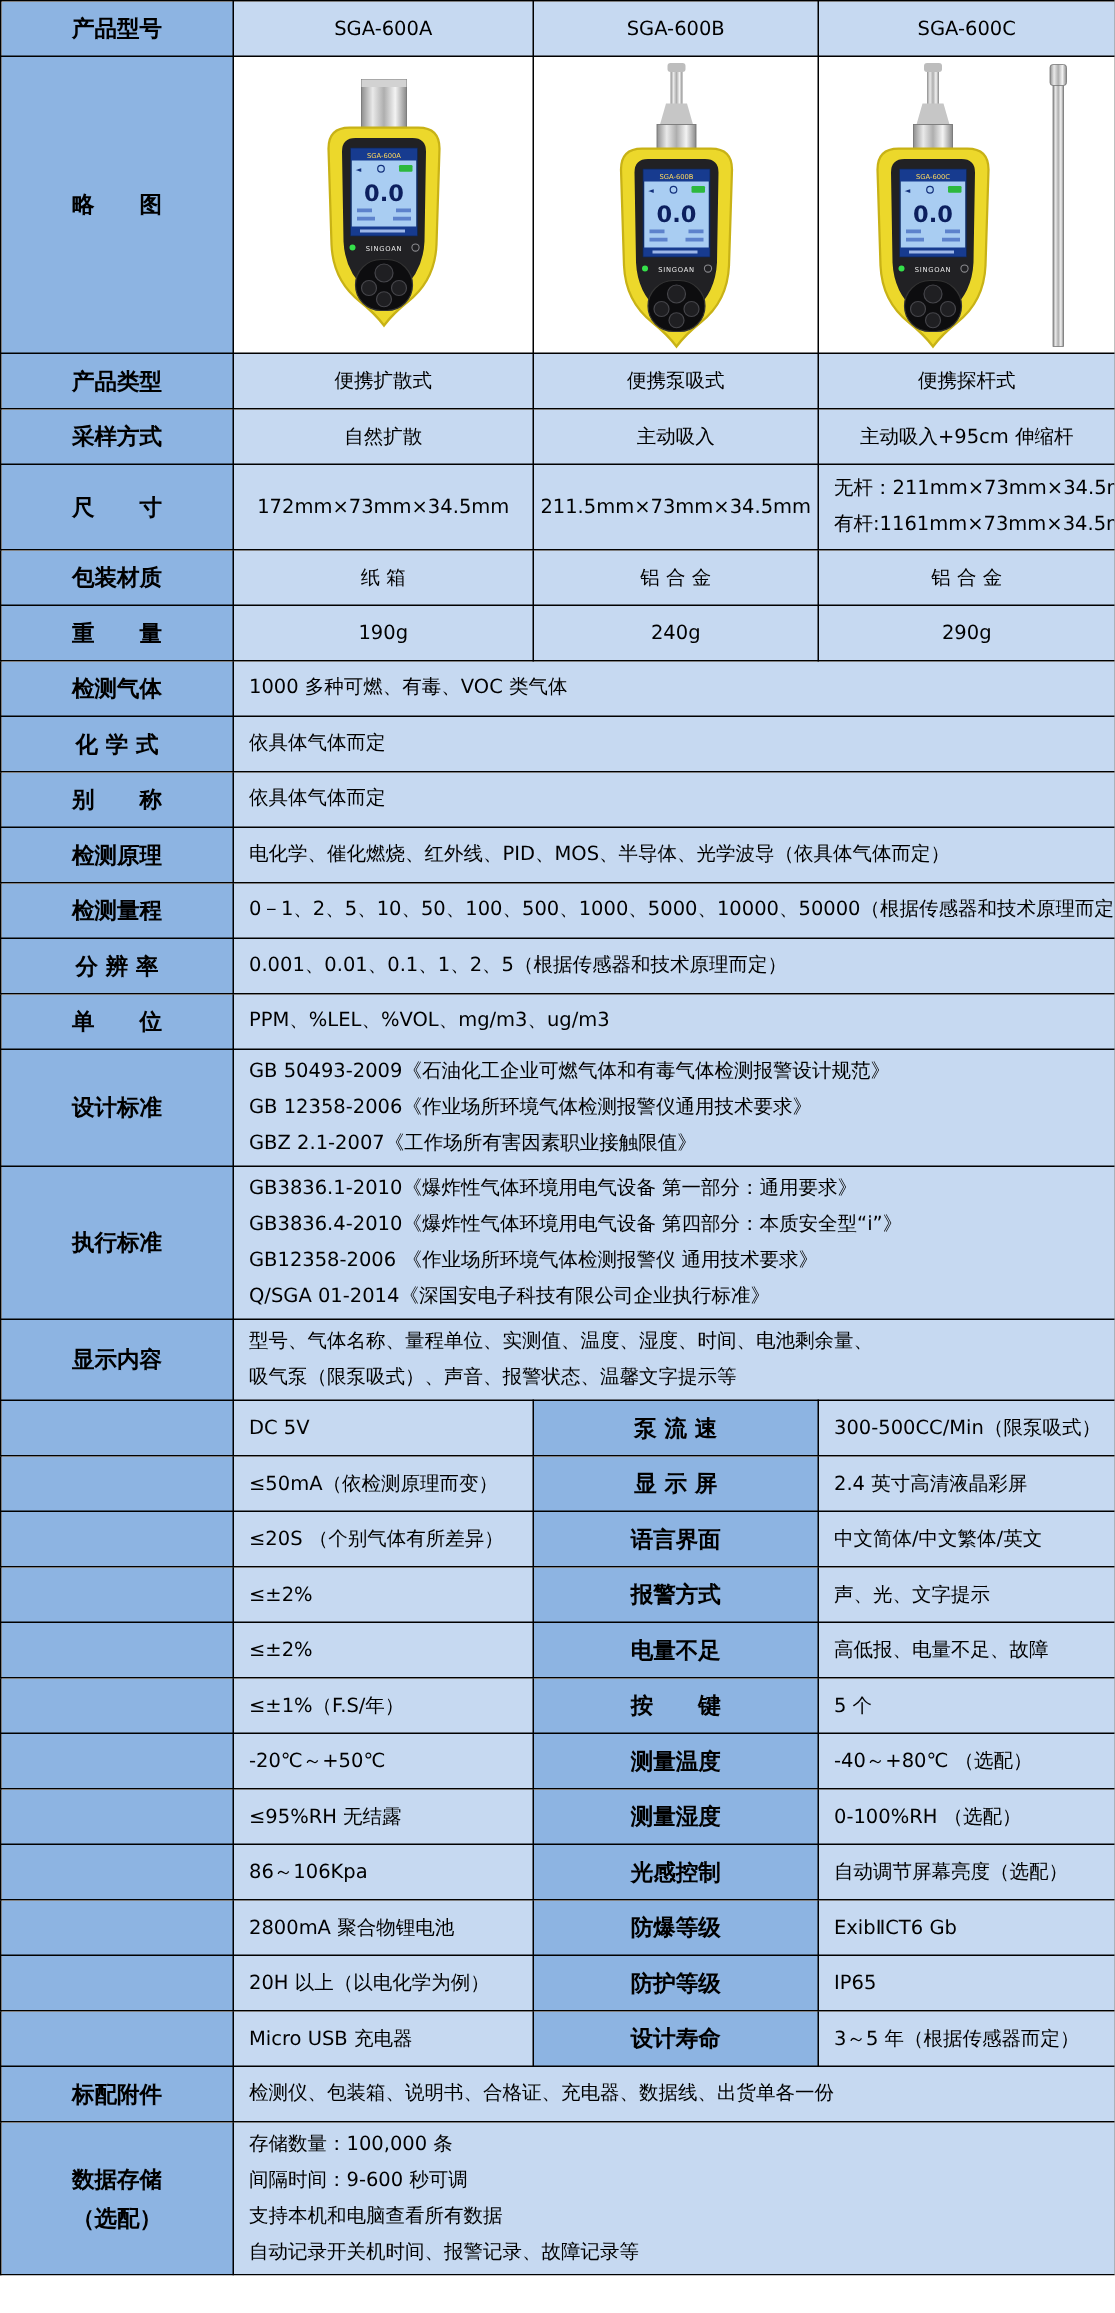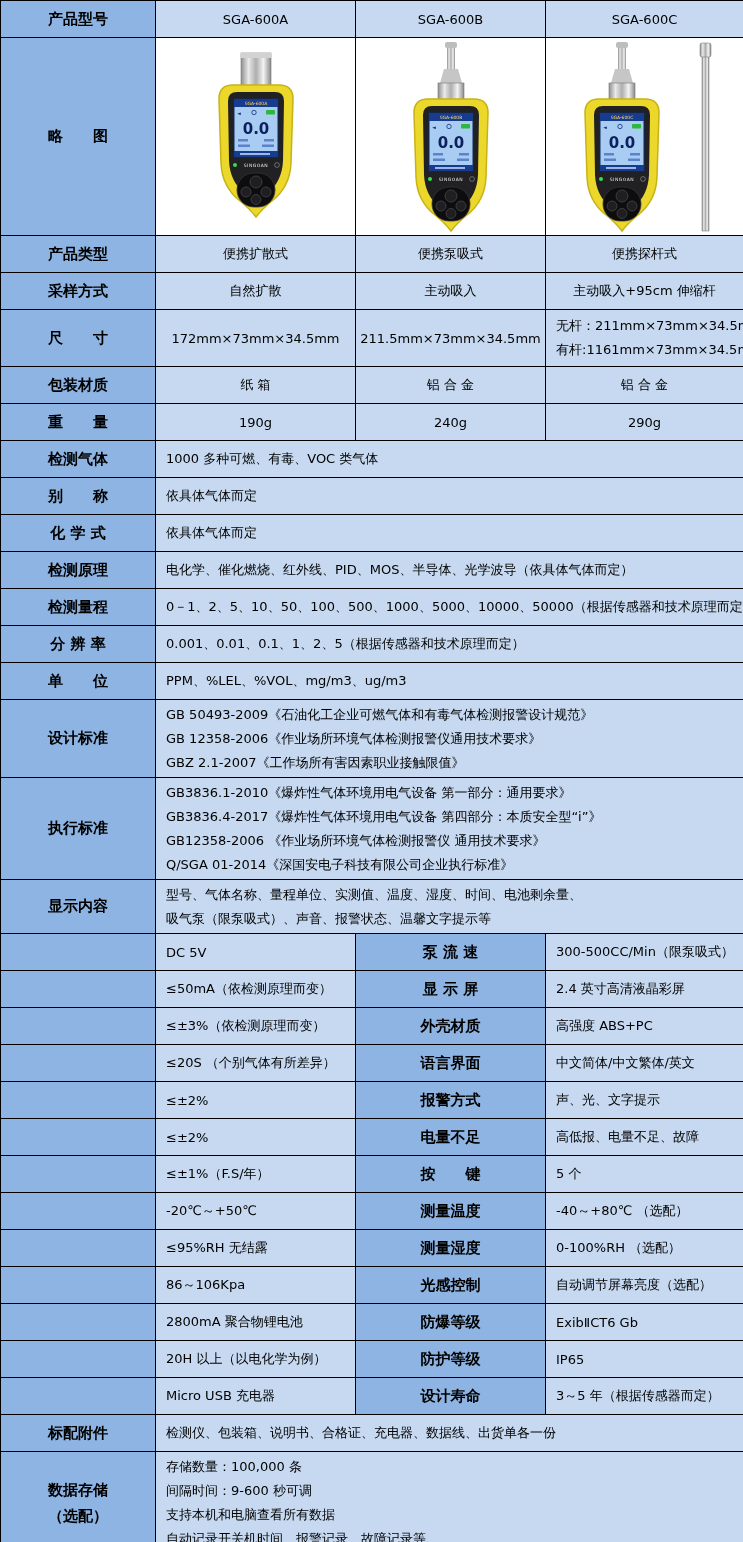--- a/index.html
+++ b/index.html
@@ -208,27 +208,27 @@
         <td class="v c">240g</td>
         <td class="v c">290g</td>
       </tr>
       <tr class="rt-full" style="height: 37px; margin-top: 20px;">
         <td class="hd">检测气体</td>
         <td class="v l" colspan="3">
           <div class="ln">1000 多种可燃、有毒、VOC 类气体</div>
         </td>
       </tr>
       <tr class="rt-full" style="height: 37px;">
+        <td class="hd">化 学 式</td>
+        <td class="v l" colspan="3">
+          <div class="ln">依具体气体而定</div>
+        </td>
+      </tr>
+      <tr class="rt-full" style="height: 37px;">
         <td class="hd">别　　称</td>
-        <td class="v l" colspan="3">
-          <div class="ln">依具体气体而定</div>
-        </td>
-      </tr>
-      <tr class="rt-full" style="height: 37px;">
-        <td class="hd">化 学 式</td>
         <td class="v l" colspan="3">
           <div class="ln">依具体气体而定</div>
         </td>
       </tr>
       <tr class="rt-full" style="height: 37px;">
         <td class="hd">检测原理</td>
         <td class="v l" colspan="3">
           <div class="ln">电化学、催化燃烧、红外线、PID、MOS、半导体、光学波导（依具体气体而定）</div>
         </td>
       </tr>
@@ -255,21 +255,21 @@
         <td class="v l" colspan="3">
           <div class="ln">GB 50493-2009《石油化工企业可燃气体和有毒气体检测报警设计规范》</div>
           <div class="ln">GB 12358-2006《作业场所环境气体检测报警仪通用技术要求》</div>
           <div class="ln">GBZ 2.1-2007《工作场所有害因素职业接触限值》</div>
         </td>
       </tr>
       <tr class="rt-full" style="height: 102px;">
         <td class="hd">执行标准</td>
         <td class="v l" colspan="3">
           <div class="ln">GB3836.1-2010《爆炸性气体环境用电气设备  第一部分：通用要求》</div>
-          <div class="ln">GB3836.4-2017《爆炸性气体环境用电气设备  第四部分：本质安全型“i”》</div>
+          <div class="ln">GB3836.4-2010《爆炸性气体环境用电气设备  第四部分：本质安全型“i”》</div>
           <div class="ln">GB12358-2006 《作业场所环境气体检测报警仪  通用技术要求》</div>
           <div class="ln">Q/SGA 01-2014《深国安电子科技有限公司企业执行标准》</div>
         </td>
       </tr>
       <tr class="rt-full" style="height: 54px;">
         <td class="hd">显示内容</td>
         <td class="v l" colspan="3">
           <div class="ln">型号、气体名称、量程单位、实测值、温度、湿度、时间、电池剩余量、</div>
           <div class="ln">吸气泵（限泵吸式）、声音、报警状态、温馨文字提示等</div>
         </td>
@@ -278,26 +278,20 @@
         <td class="hd"></td>
         <td class="v l">DC 5V</td>
         <td class="hd">泵 流 速</td>
         <td class="v l">300-500CC/Min（限泵吸式）</td>
       </tr>
       <tr class="rt-pair" style="height: 37px;">
         <td class="hd"></td>
         <td class="v l">≤50mA（依检测原理而变）</td>
         <td class="hd">显 示 屏</td>
         <td class="v l">2.4 英寸高清液晶彩屏</td>
-      </tr>
-      <tr class="rt-pair" style="height: 37px;">
-        <td class="hd"></td>
-        <td class="v l">≤±3%（依检测原理而变）</td>
-        <td class="hd">外壳材质</td>
-        <td class="v l">高强度 ABS+PC</td>
       </tr>
       <tr class="rt-pair" style="height: 37px;">
         <td class="hd"></td>
         <td class="v l">≤20S （个别气体有所差异）</td>
         <td class="hd">语言界面</td>
         <td class="v l">中文简体/中文繁体/英文</td>
       </tr>
       <tr class="rt-pair" style="height: 37px;">
         <td class="hd"></td>
         <td class="v l">≤±2%</td>

